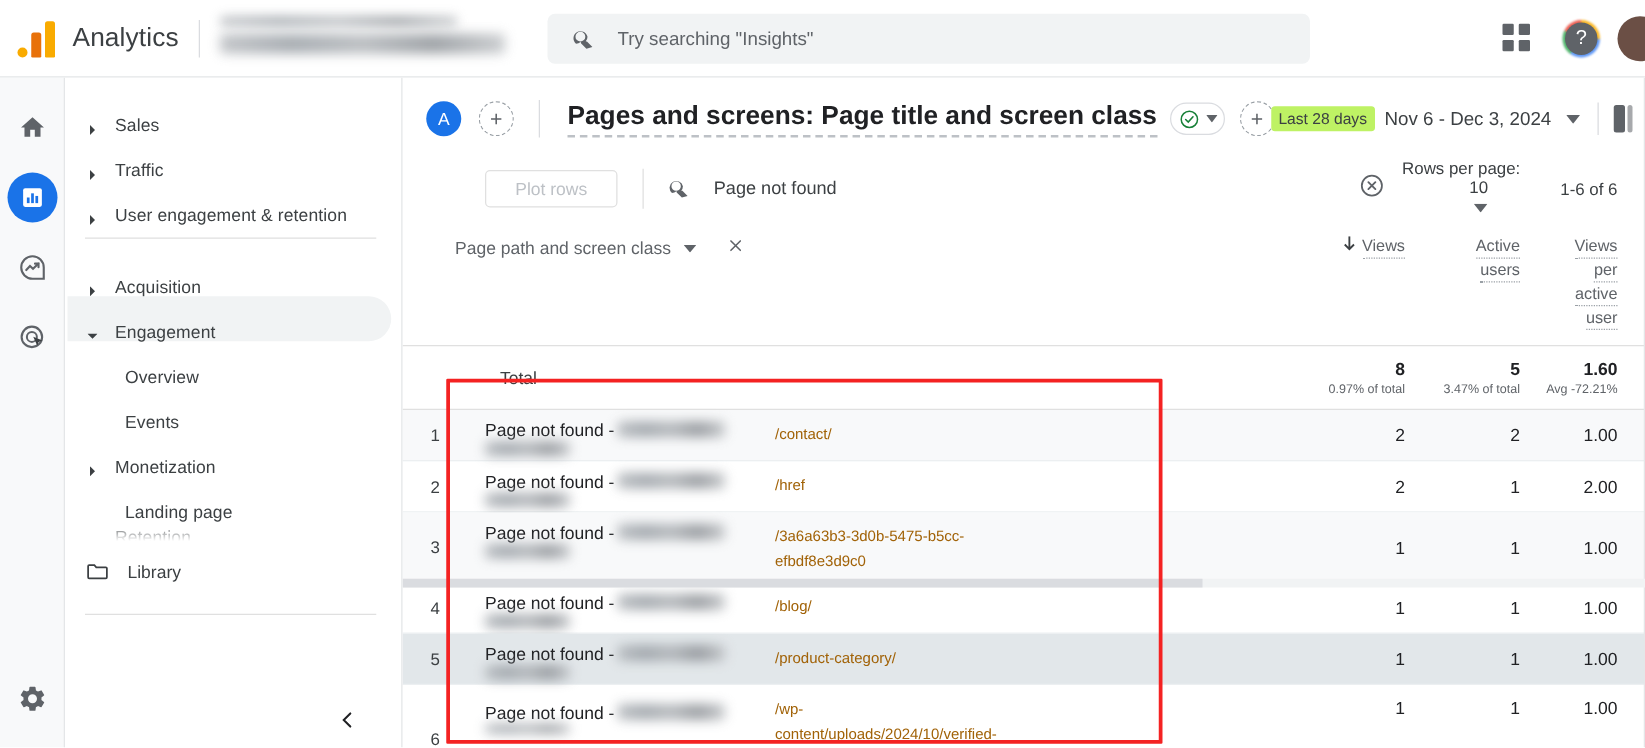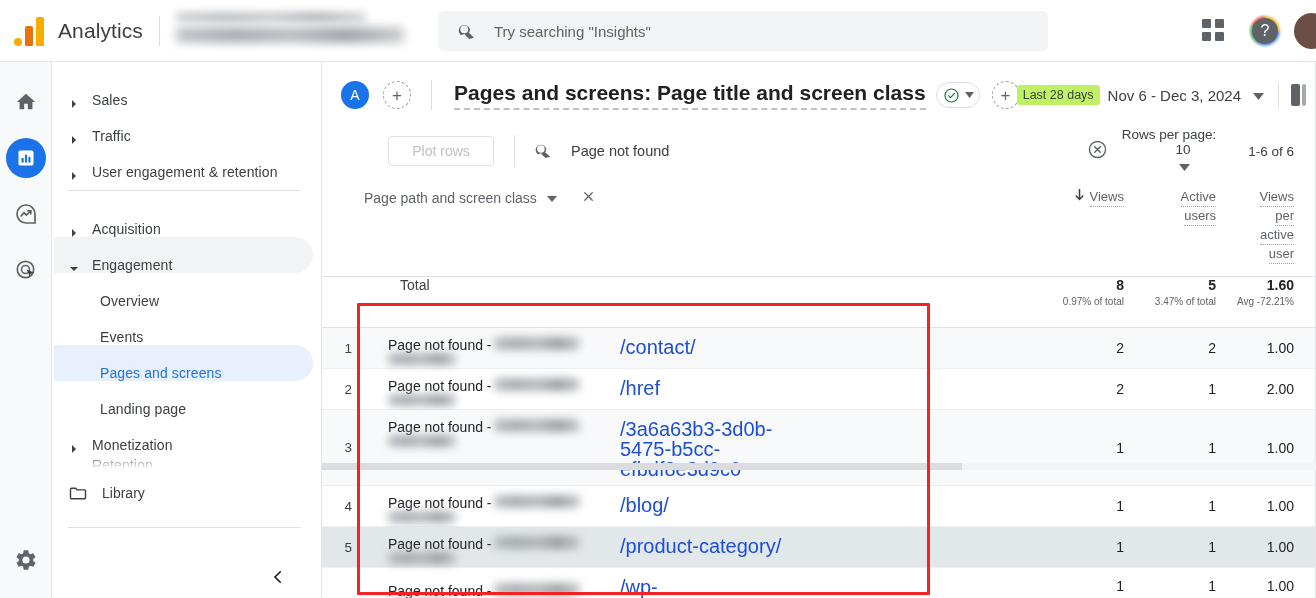--- a/index.html
+++ b/index.html
@@ -162,21 +162,21 @@
   .th-metric {
     font-size: 13px; color: #5f6368; text-align: right; line-height: 18px; cursor: pointer;
   }
   .th-metric span.u { border-bottom: 1px dotted #9aa0a6; display: inline-block; }
   .th-metric.m1 { width: 110px; }
   .th-metric.m2 { width: 92px; }
   .th-metric.m3 { width: 78px; }
   .sort-arrow { margin-right: 5px; }
 
   .total-row { display: flex; height: 52px; border-top: 1px solid #e0e0e0;
-               border-bottom: 1px solid #e0e0e0; align-items: flex-start; position: relative; }
+               border-bottom: 1px solid #e0e0e0; align-items: center; position: relative; }
   .total-label { font-size: 14px; color: #3c4043; padding-left: 78px; }
   .total-metrics { position: absolute; right: 22px; display: flex; }
   .tm { text-align: right; }
   .tm .v { font-size: 14px; color: #202124; font-weight: 700; }
   .tm .s { font-size: 10px; color: #5f6368; margin-top: 3px; }
   .tm.m1 { width: 110px; }
   .tm.m2 { width: 92px; }
   .tm.m3 { width: 78px; }
 
   .trow { display: flex; min-height: 41px; position: relative; align-items: stretch;
@@ -186,21 +186,21 @@
   .t-idx { width: 42px; flex: none; font-size: 13.5px; color: #3c4043;
            display: flex; align-items: center; justify-content: flex-end; padding-right: 12px; }
   .t-title { width: 238px; flex: none; padding: 8px 0 0 24px; position: relative; }
   .t-title .prefix { font-size: 14px; color: #202124; white-space: nowrap; }
   .t-title .blur1, .t-title .blur2 {
     position: absolute; border-radius: 3px; filter: blur(4.5px); opacity: .88;
     background: linear-gradient(90deg,#b5b9bd,#9aa0a6,#adb1b5,#8d9196,#c0c3c6);
   }
   .t-title .blur1 { left: 130px; top: 9px; width: 86px; height: 13px; }
   .t-title .blur2 { left: 24px; top: 25px; width: 68px; height: 12px; }
-  .t-path { flex: 1; padding: 9px 0 6px 18px; font-size: 20px; color: #1d4ed8;
+  .t-path { flex: 1; padding: 9px 0 6px 18px; font-size: 12px; color: #a16207;
             line-height: 20px; word-break: break-word; }
   .t-metrics { position: absolute; right: 22px; top: 0; height: 100%; display: flex; align-items: center; }
   .t-metrics .v { text-align: right; font-size: 14px; color: #202124; }
   .t-metrics .v.m1 { width: 110px; }
   .t-metrics .v.m2 { width: 92px; }
   .t-metrics .v.m3 { width: 78px; }
 
   
   .annot {
     position: absolute; left: 357px; top: 303px; width: 573px; height: 292px;
@@ -336,34 +336,31 @@
       </span>
       <span class="label" style="margin-left:10px">Engagement</span>
     </div>
 
     <div class="nav-row sub">
       <span class="label">Overview</span>
     </div>
     <div class="nav-row sub">
       <span class="label">Events</span>
     </div>
-    <div class="nav-row sub selected">
-      <span class="label">Pages and screens</span>
-    </div>
-    <div class="nav-row sub">
-      <span class="label">Landing page</span>
-    </div>
-
     <div class="nav-row">
       <span class="caret">
         <svg width="8" height="8" viewBox="0 0 8 8">
             <path fill="#3c4043" d="M2 0l4 4-4 4z"></path>
           </svg>
       </span>
       <span class="label" style="margin-left:10px">Monetization</span>
+    </div>
+
+    <div class="nav-row sub">
+      <span class="label">Landing page</span>
     </div>
 
     <div class="nav-fade" style="height:22px">
       <div class="nav-row" style="height:22px;margin-top:-2px">
         <span class="caret"></span>
         <span class="label" style="margin-left:10px">Retention</span>
       </div>
       <div class="fadeover"></div>
     </div>
 

